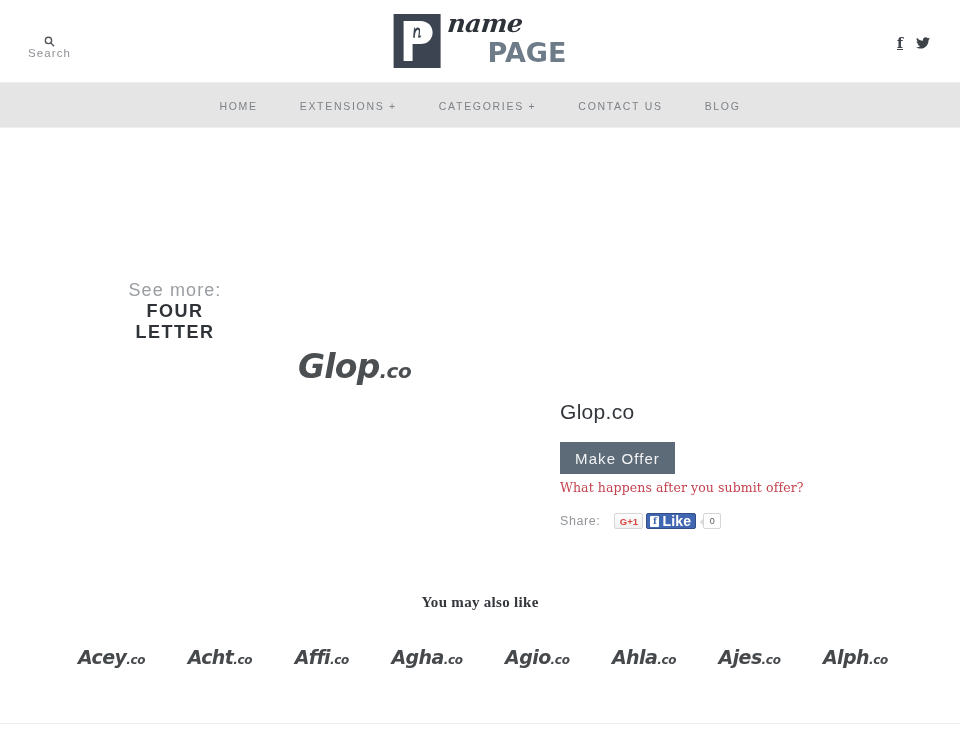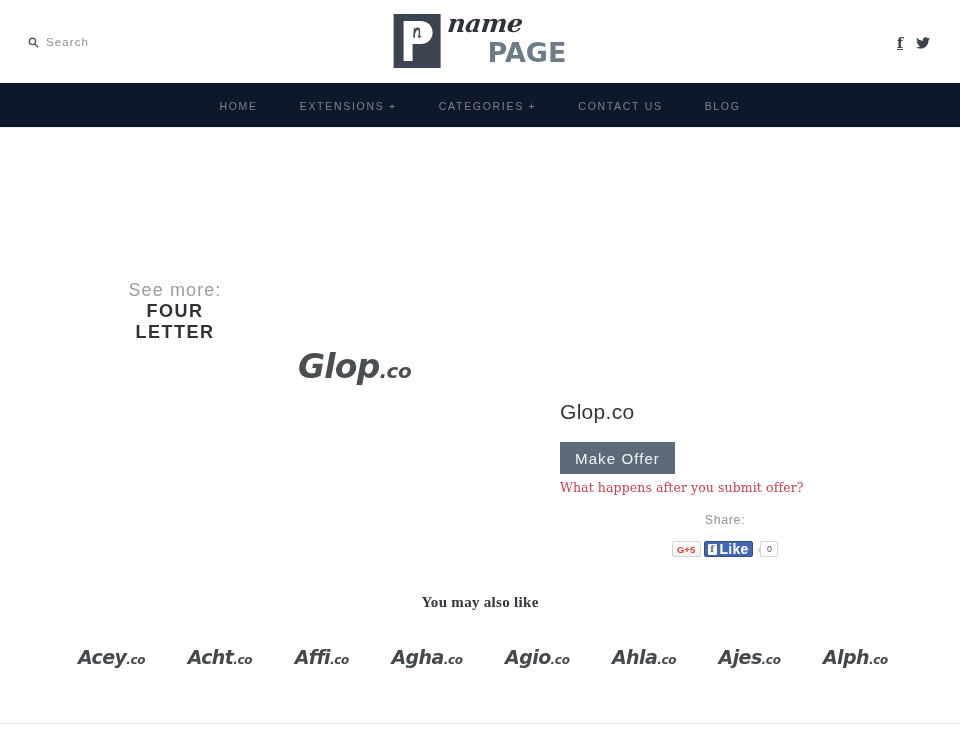--- a/index.html
+++ b/index.html
@@ -14,22 +14,23 @@
 
   
   .topbar {
     position: relative;
     height: 83px;
     border-bottom: 1px solid #eceeef;
     background: #fff;
   }
   .search-box {
     position: absolute; left: 28px; top: 36px;
-    display: flex; align-items: center; gap: 7px;
+    display: flex; align-items: center; 
     cursor: pointer;
+    flex-direction: column;
   }
   .search-icon { width: 11px; height: 11px; display: block; }
   .search-label {
     font-size: 11.5px; color: #8d9094; letter-spacing: 1.1px;
     font-family: "Liberation Sans", sans-serif;
   }
 
   .logo-wrap {
     position: absolute; left: 50%; top: 11px;
     transform: translateX(-50%);
@@ -65,21 +66,21 @@
     display: flex; align-items: center; gap: 13px;
   }
   .social a { color: #3d4148; display: block; line-height: 0; }
   .fb-f { font-family: "DejaVu Serif", serif; font-weight: 700; font-size: 14px; line-height: 14px; color: #3d4148; }
 
   
   .navbar {
     height: 45px;
     border-bottom: 1px solid #eceeef;
     display: flex; align-items: center; justify-content: center;
-    background: #0f172a;
+    background: #e5e5e5;
   }
   .navbar ul { list-style: none; margin: 0; padding: 0; display: flex; align-items: center; }
   .navbar li { margin: 0 21px; }
   .navbar a {
     text-decoration: none; color: #7d8288;
     font-size: 10.5px; letter-spacing: 1.7px;
     font-family: "Liberation Sans", sans-serif;
     white-space: nowrap;
   }
 
@@ -136,21 +137,21 @@
     border-left: 5px solid #c72d4b;
   }
   .what-happens {
     display: block; margin-top: 6px;
     font-family: "DejaVu Serif", serif;
     font-size: 12.5px; color: #c4434f;
     text-decoration: none; letter-spacing: 0.1px;
   }
 
   .share-row {
-    margin-top: 18px; display: flex; align-items: center; gap: 14px; flex-direction: column;
+    margin-top: 18px; display: flex; align-items: center; gap: 14px;
   }
   .share-label {
     font-size: 12.5px; color: #93969a; letter-spacing: 0.6px;
   }
   .share-btns { display: flex; align-items: center; gap: 3px; }
   .gplus {
     height: 16px; min-width: 29px;
     border: 1px solid #d6d6d6; border-radius: 2px;
     background: linear-gradient(#fdfdfd,#f1f1f1);
     display: flex; align-items: center; justify-content: center;
@@ -290,21 +291,21 @@
       <h1>Glop.co</h1>
 
       <button class="offer-btn">Make Offer</button>
 
 
       <a href="#" class="what-happens">What happens after you submit offer?</a>
 
       <div class="share-row">
         <span class="share-label">Share:</span>
         <div class="share-btns">
-          <div class="gplus">G+5</div>
+          <div class="gplus">G+1</div>
           <div class="fb-like">
             <span class="f-mark">f</span>
             <span class="like-txt">Like</span>
           </div>
           <div class="like-count">0</div>
         </div>
       </div>
     </div>
 
     <div class="also-title">You may also like</div>

